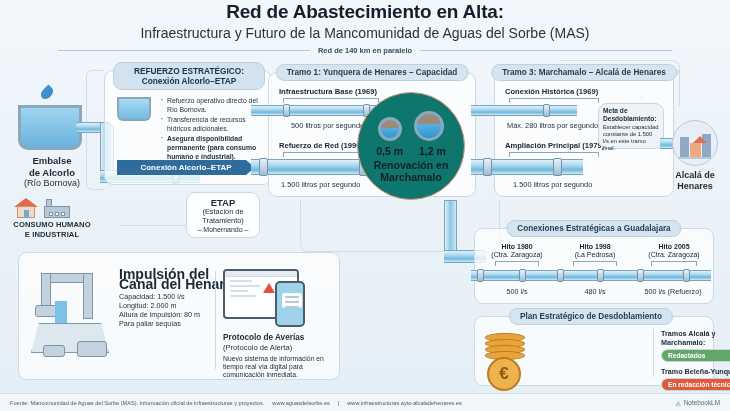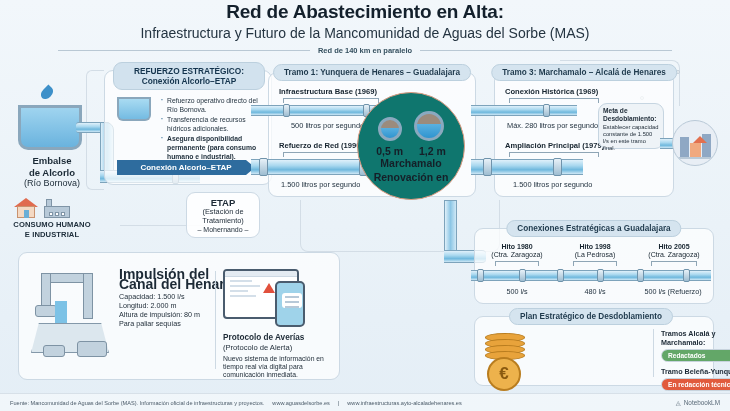--- a/index.html
+++ b/index.html
@@ -262,21 +262,21 @@
   </div>
 
   <div class="card" id="etap">
     <div class="t">ETAP</div>
     <div class="s">(Estación de</div>
     <div class="s">Tratamiento)</div>
     <div class="m">– Mohernando –</div>
   </div>
 
   <div class="card" id="tramo1">
-    <div class="pill tr-ttl">Tramo 1: Yunquera de Henares – Guadalajara</div>
+    <div class="pill tr-ttl">Tramo 1: Yunquera de Henares – Capacidad</div>
     <div class="lblrow" style="left:10px;top:14px;">Infraestructura Base (1969)</div>
     <div class="tick" style="left:14px;top:25px;width:96px;"></div>
     <div class="pipe" style="left:-18px;top:32px;width:140px;">
       <div class="flange" style="left:32px;"></div>
       <div class="flange" style="left:112px;"></div>
     </div>
     <div class="flow" style="left:22px;top:48px;">500 litros por segundo</div>
 
     <div class="lblrow" style="left:10px;top:68px;">Refuerzo de Red (1990)</div>
     <div class="tick" style="left:14px;top:79px;width:84px;"></div>
@@ -289,22 +289,22 @@
 
   <div id="lupa">
     <div class="lensrow">
       <div class="lens sm"></div>
       <div class="lens"></div>
     </div>
     <div class="mrow">
       <span>0,5 m</span>
       <span>1,2 m</span>
     </div>
+    <div class="lupa-t">Renovación en</div>
     <div class="lupa-t" style="margin-top:0">Marchamalo</div>
-    <div class="lupa-t">Renovación en</div>
   </div>
 
   <div class="card" id="tramo3">
     <div class="pill tr-ttl">Tramo 3: Marchamalo – Alcalá de Henares</div>
     <div class="lblrow" style="left:10px;top:14px;">Conexión Histórica (1969)</div>
     <div class="tick" style="left:14px;top:25px;width:90px;"></div>
     <div class="pipe" style="left:-24px;top:32px;width:106px;">
       <div class="flange" style="left:72px;"></div>
     </div>
     <div class="flow" style="left:12px;top:48px;">Máx. 280 litros por segundo</div>
@@ -324,20 +324,24 @@
     <div class="d">Establecer capacidad constante de 1.500 l/s en este tramo final.</div>
   </div>
 
   <div class="pipe" style="left:660px;top:138px;width:20px;"></div>
   <div class="city-circle">
     <div class="bld" style="left:7px;width:9px;height:20px;background:#8fa8c4;"></div>
     <div class="bld" style="left:17px;width:11px;height:14px;background:#f0a97f;"></div>
     <div class="bld" style="left:29px;width:9px;height:23px;background:#8fa8c4;"></div>
     <div class="bld" style="left:20px;bottom:8px;width:0;height:0;border-left:7px solid transparent;border-right:7px solid transparent;border-bottom:7px solid #e2704f;margin-bottom:14px;"></div>
     <div style="position:absolute;left:0;bottom:6px;width:100%;height:2px;background:#b9c9d7;"></div>
+  </div>
+  <div class="city-lbl">
+    <div>Alcalá de</div>
+    <div>Henares</div>
   </div>
 
   <div class="pipe" style="left:444px;top:200px;width:13px;height:60px;border:1px solid #7da3bb;background:linear-gradient(90deg,#dff0fa,#8cc6e5,#cfe8f6);"></div>
   <div class="pipe" style="left:444px;top:250px;width:42px;height:13px;border-radius:0 4px 4px 0;"></div>
 
   <div class="card" id="garantia">
 
     <div class="pumpwrap">
       <div class="ppipe" style="left:12px;top:2px;width:52px;height:10px;border-radius:5px;"></div>
       <div class="ppipe" style="left:12px;top:2px;width:10px;height:36px;"></div>

